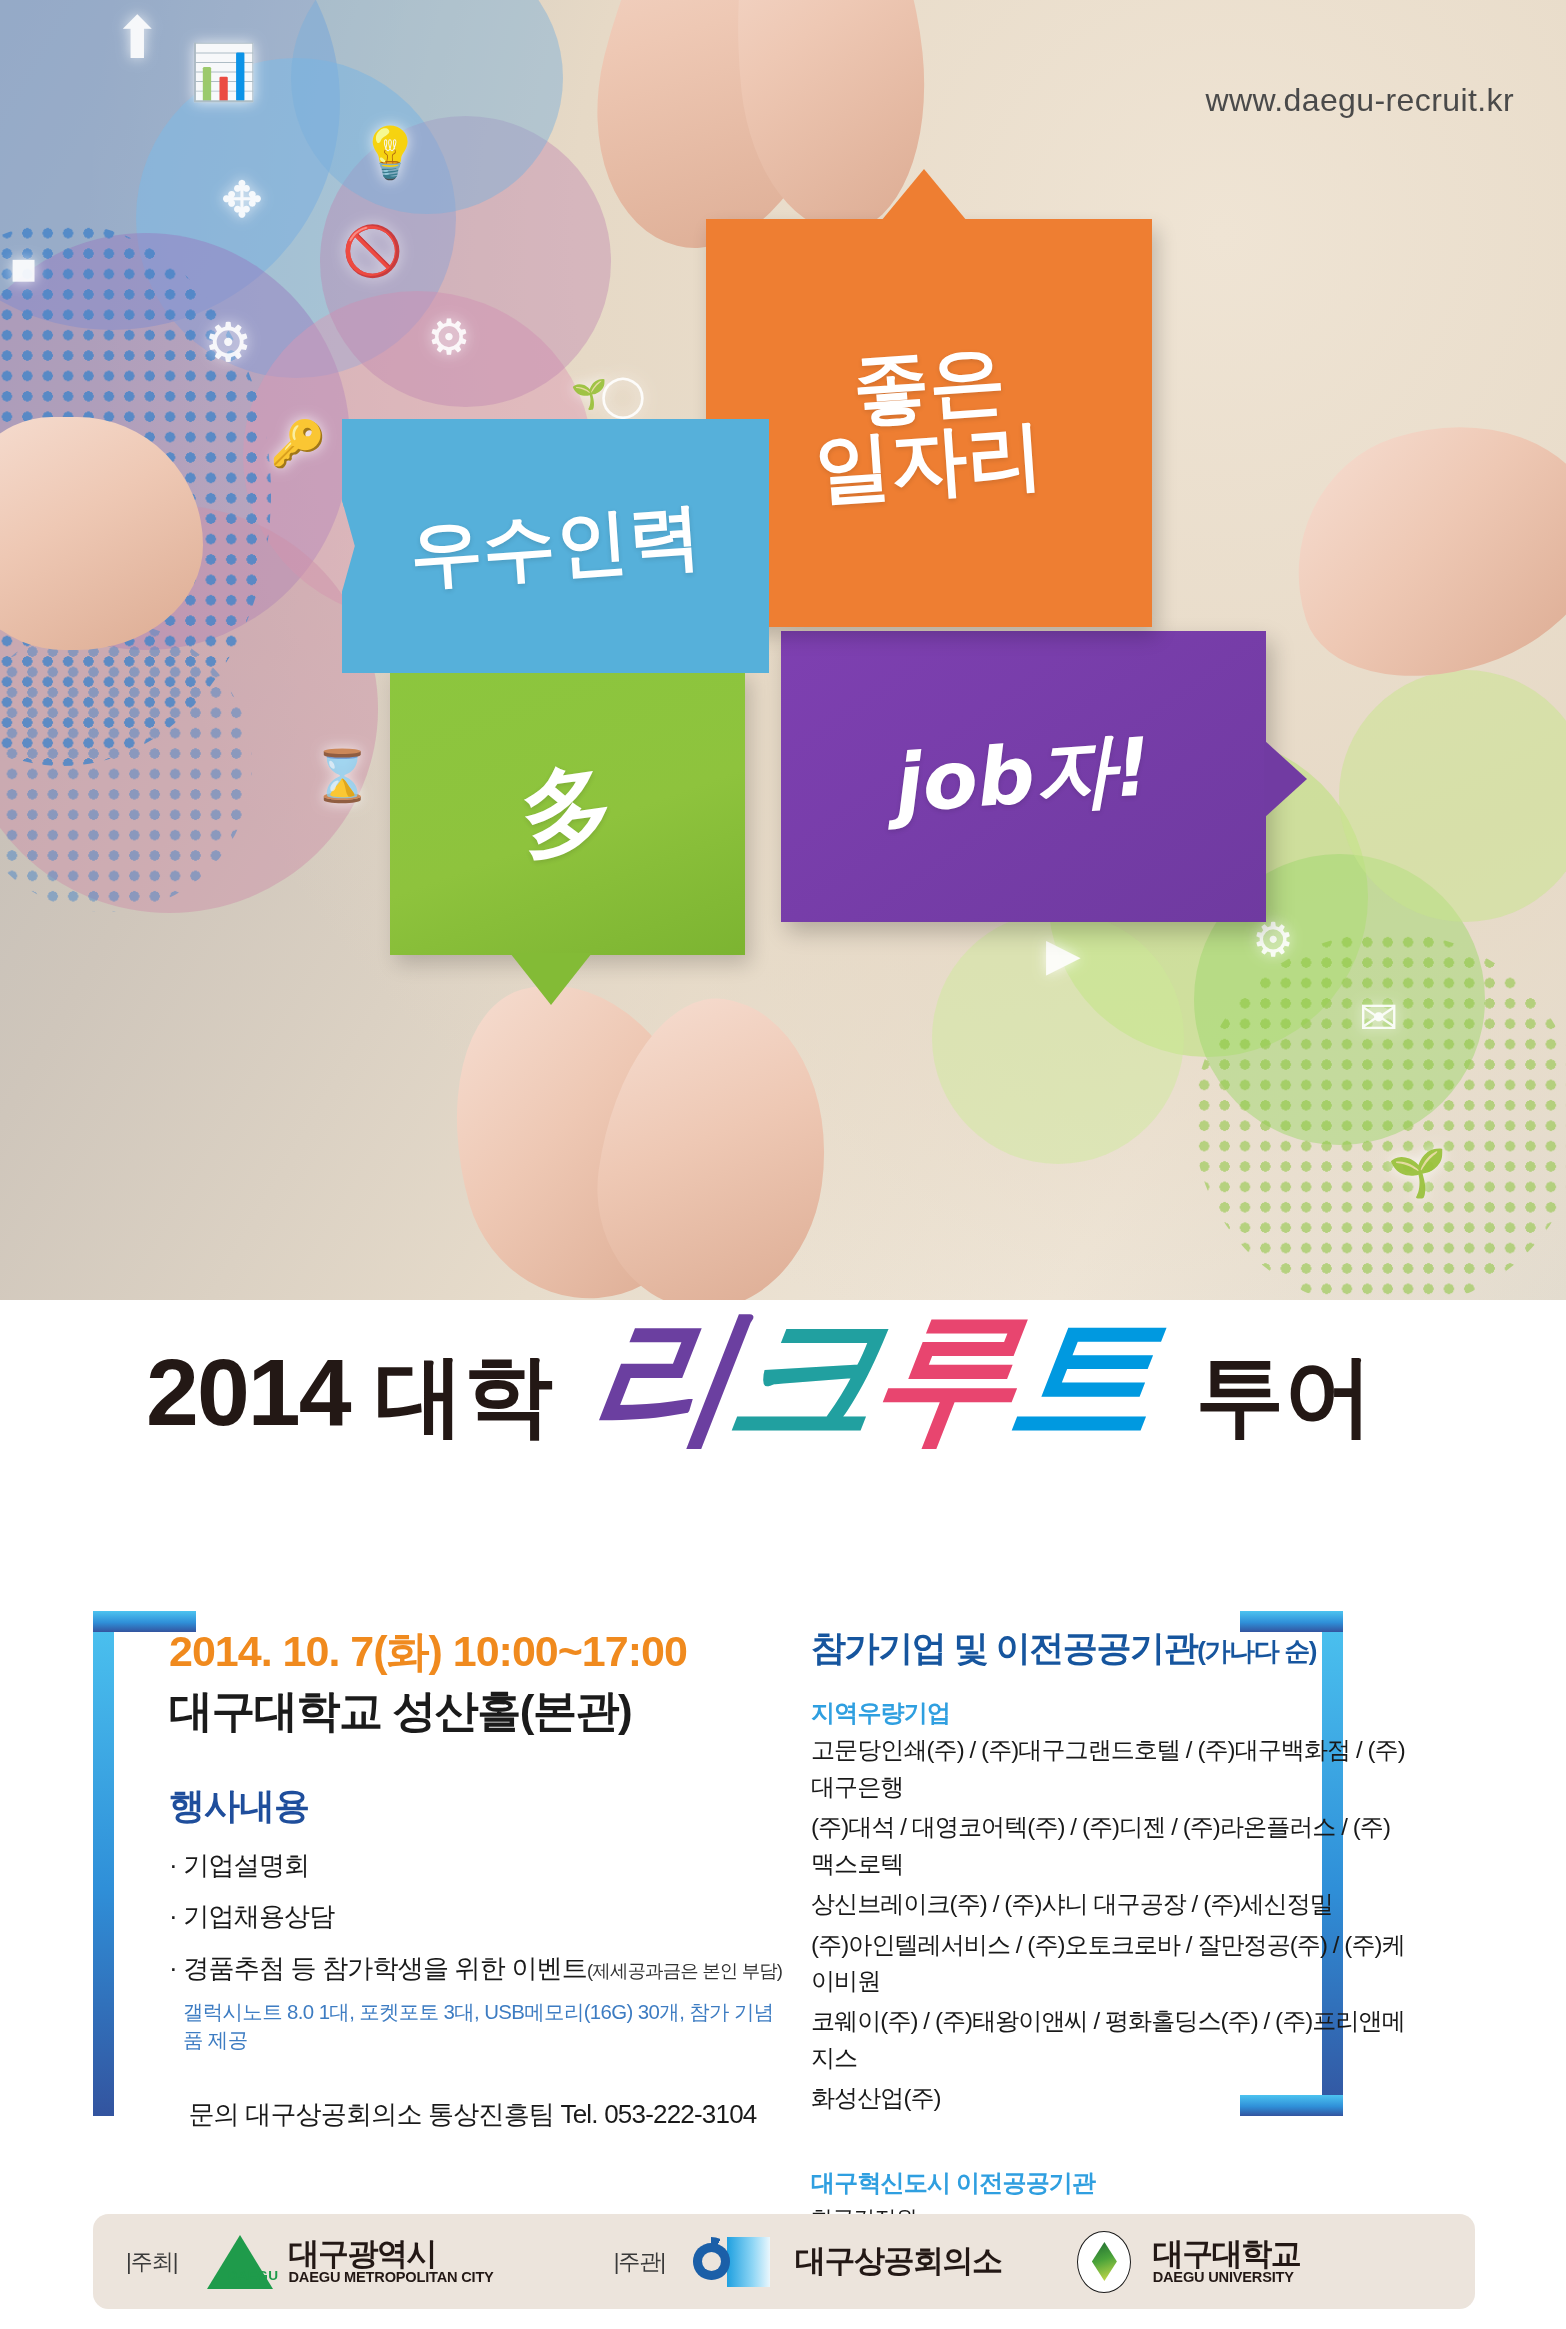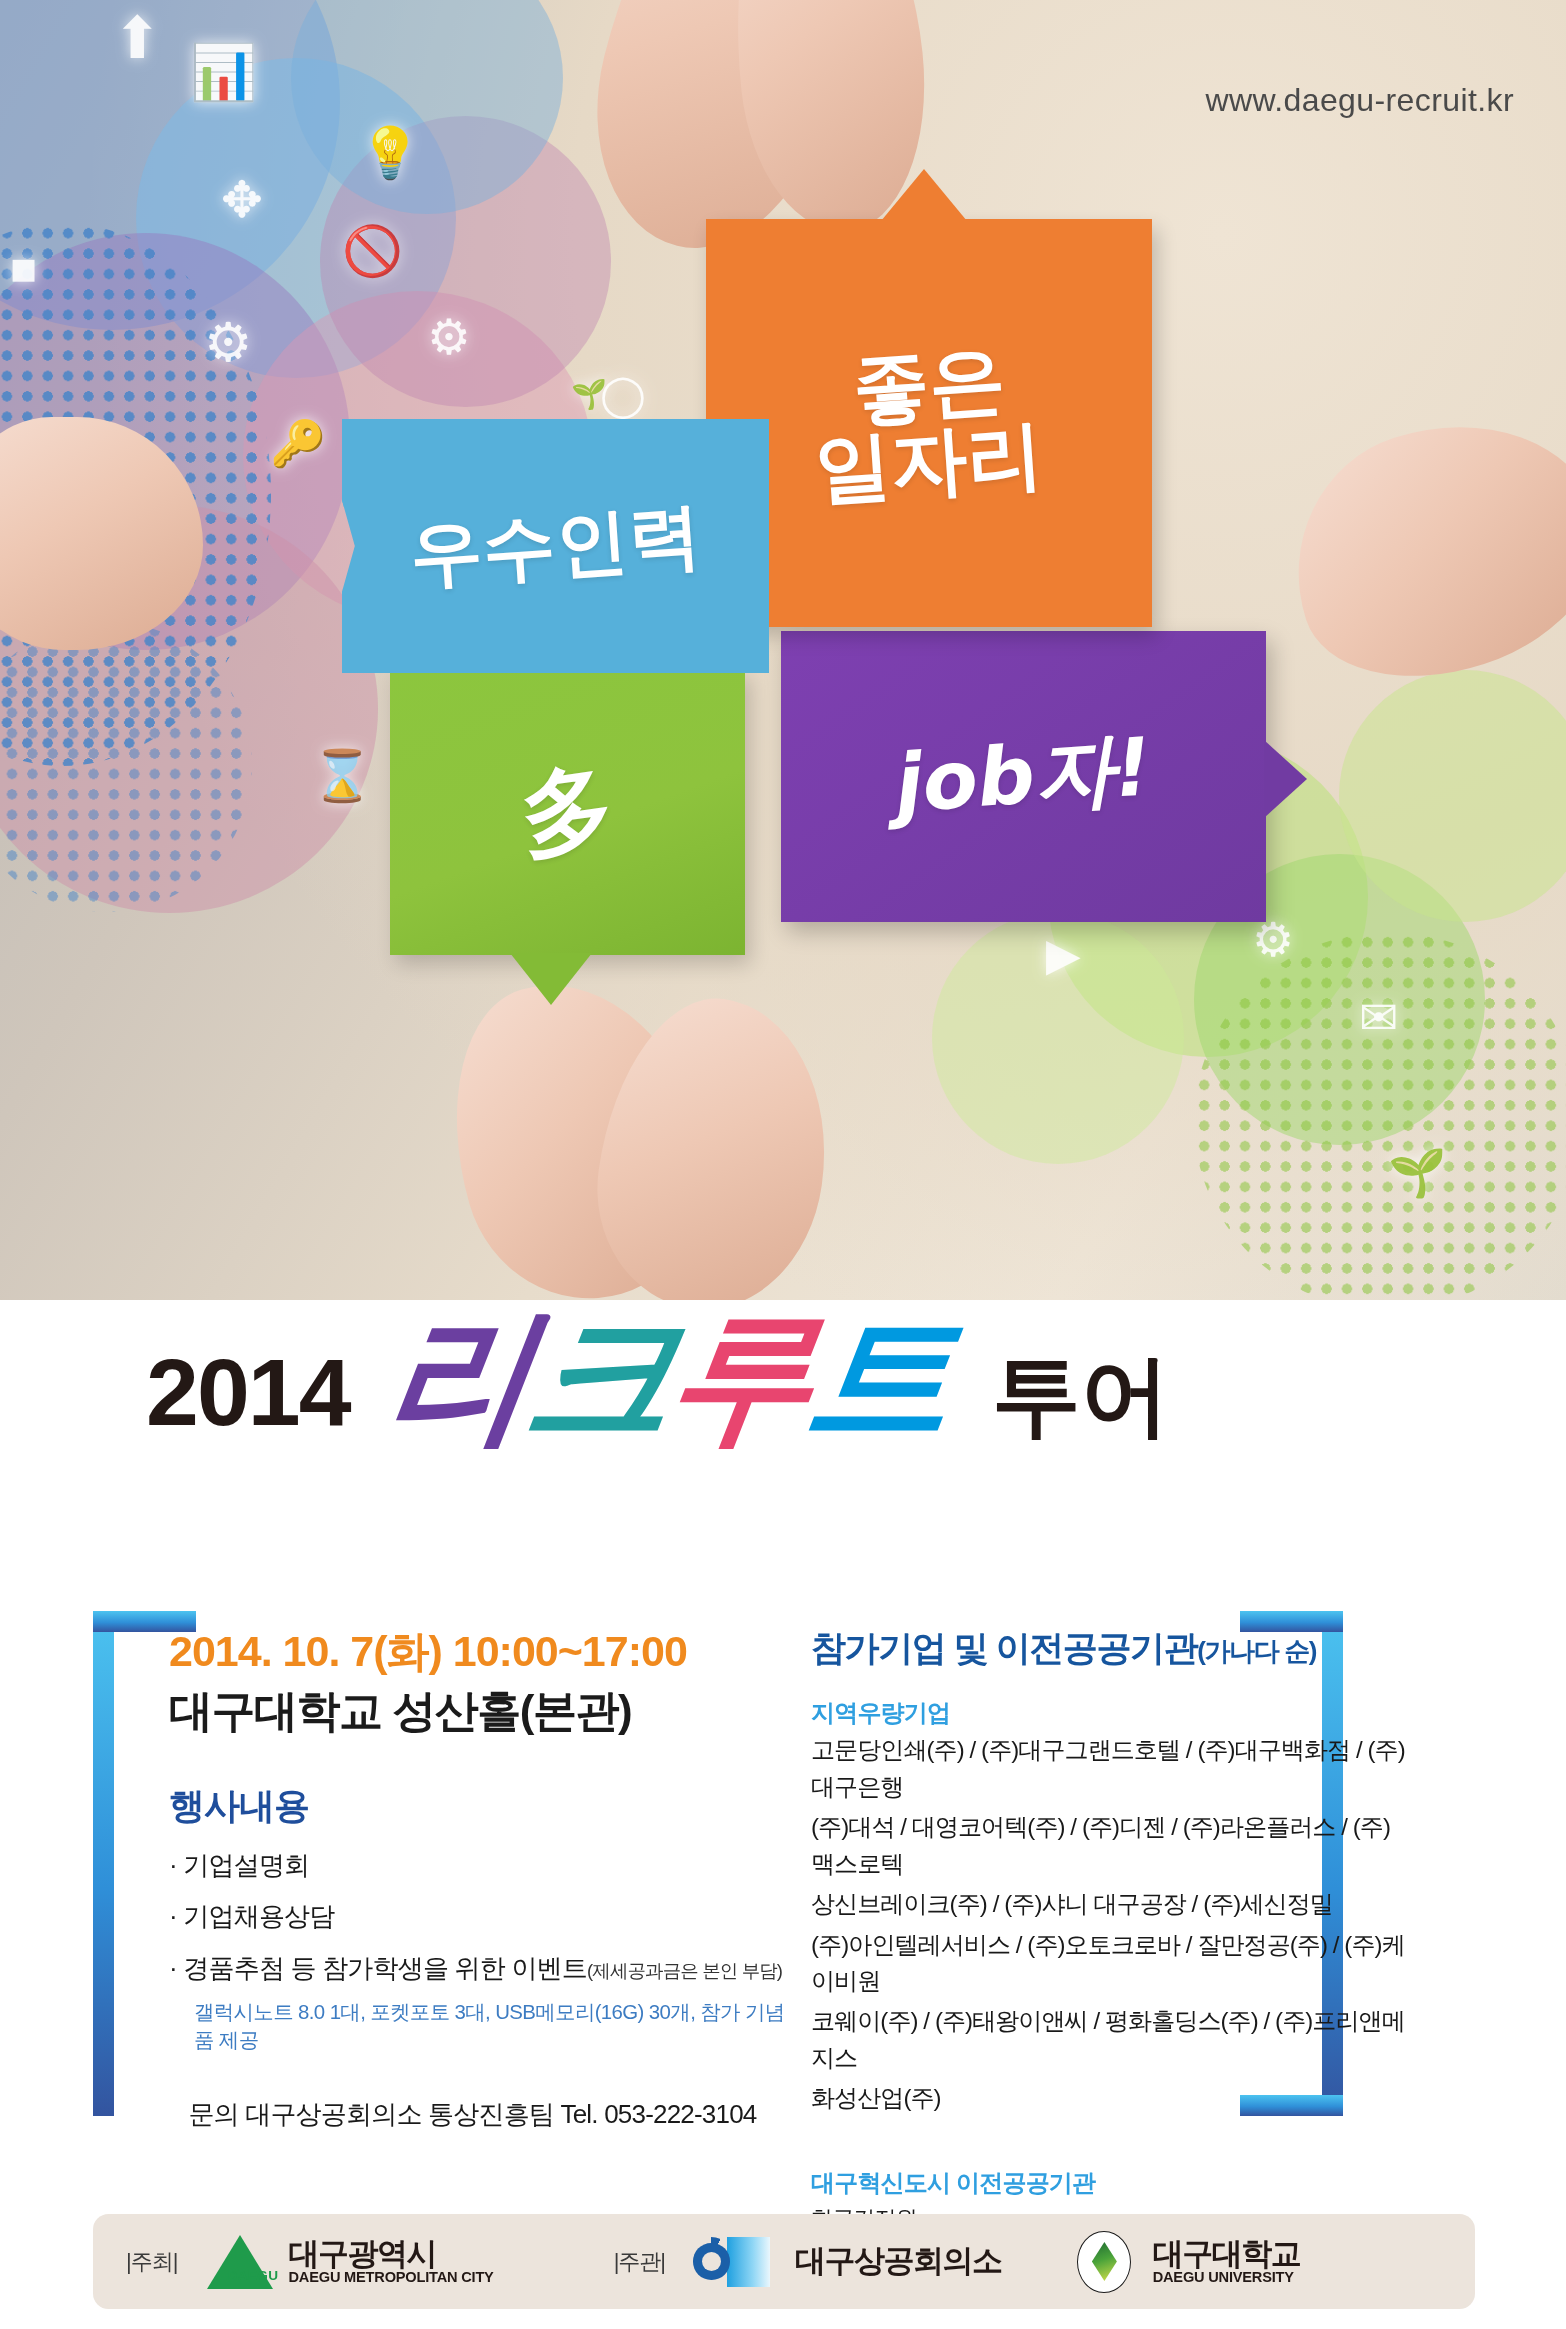--- a/index.html
+++ b/index.html
@@ -92,21 +92,21 @@
   .brk-r .h2{right:0;bottom:0;width:103px;height:21.3px;}
 
   .col-l{position:absolute;left:76px;top:13.6px;width:621px;}
   .col-r{position:absolute;left:718px;top:13.6px;width:602px;}
 
   .date{font-size:43px;font-weight:700;color:#f08a1e;letter-spacing:-1px;line-height:1.25;}
   .place{font-size:44px;font-weight:700;color:#1b1b1b;letter-spacing:-1.5px;margin-top:3.9px;}
   .h-sub{font-size:36px;font-weight:700;color:#1f4e9c;margin-top:41px;letter-spacing:-1px;}
   .li{font-size:26px;color:#1a1a1a;margin-top:16.5px;letter-spacing:-0.8px;}
   .li .note{font-size:18.4px;color:#333;}
-  .prize{font-size:20.4px;color:#3d7cc2;margin-top:12.6px;margin-left:25px;letter-spacing:-0.6px;}
+  .prize{font-size:20.4px;color:#3d7cc2;margin-top:12.6px;margin-left:14px;letter-spacing:-0.6px;}
   .contact{font-size:26px;color:#1a1a1a;margin-top:43px;margin-left:19.4px;letter-spacing:-0.8px;}
 
   .r-head{font-size:35px;font-weight:700;color:#16559e;letter-spacing:-1.4px;}
   .r-head small{font-size:26px;}
   .r-sub{font-size:24px;font-weight:700;color:#2f9fe0;margin-top:25px;letter-spacing:-0.8px;}
   .r-line{font-size:24px;color:#191919;line-height:1.52;letter-spacing:-0.9px;margin-top:3.9px;}
   .r-sub2{font-size:24px;font-weight:700;color:#2f9fe0;margin-top:50px;letter-spacing:-0.8px;}
   .r-line2{font-size:22px;color:#191919;margin-top:5.8px;letter-spacing:-0.8px;}
 
   
@@ -202,20 +202,21 @@
     <div class="bub" id="bub-green">
       <span>多</span>
     </div>
 
     <div class="site">www.daegu-recruit.kr</div>
   </div>
 
   <div class="titlewrap">
     <div class="t-row">
       <div class="t-year">2014</div>
+      <div class="t-dae">대학</div>
       <div class="t-logo">
         <b style="color:#6b3fa0;">리</b>
         <b style="color:#21a0a0;">크</b>
         <b style="color:#e8456f;">루</b>
         <b style="color:#0099e0;">트</b>
       </div>
       <div class="t-tour">투어</div>
     </div>
   </div>
 

